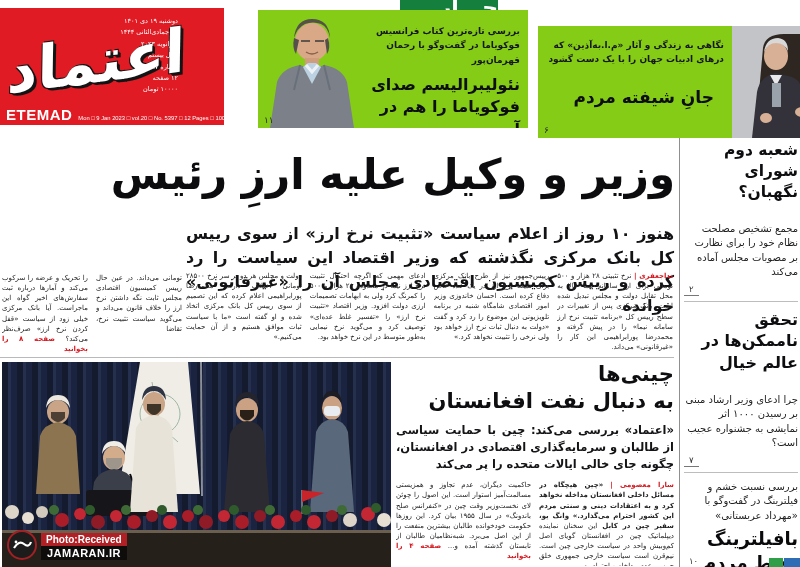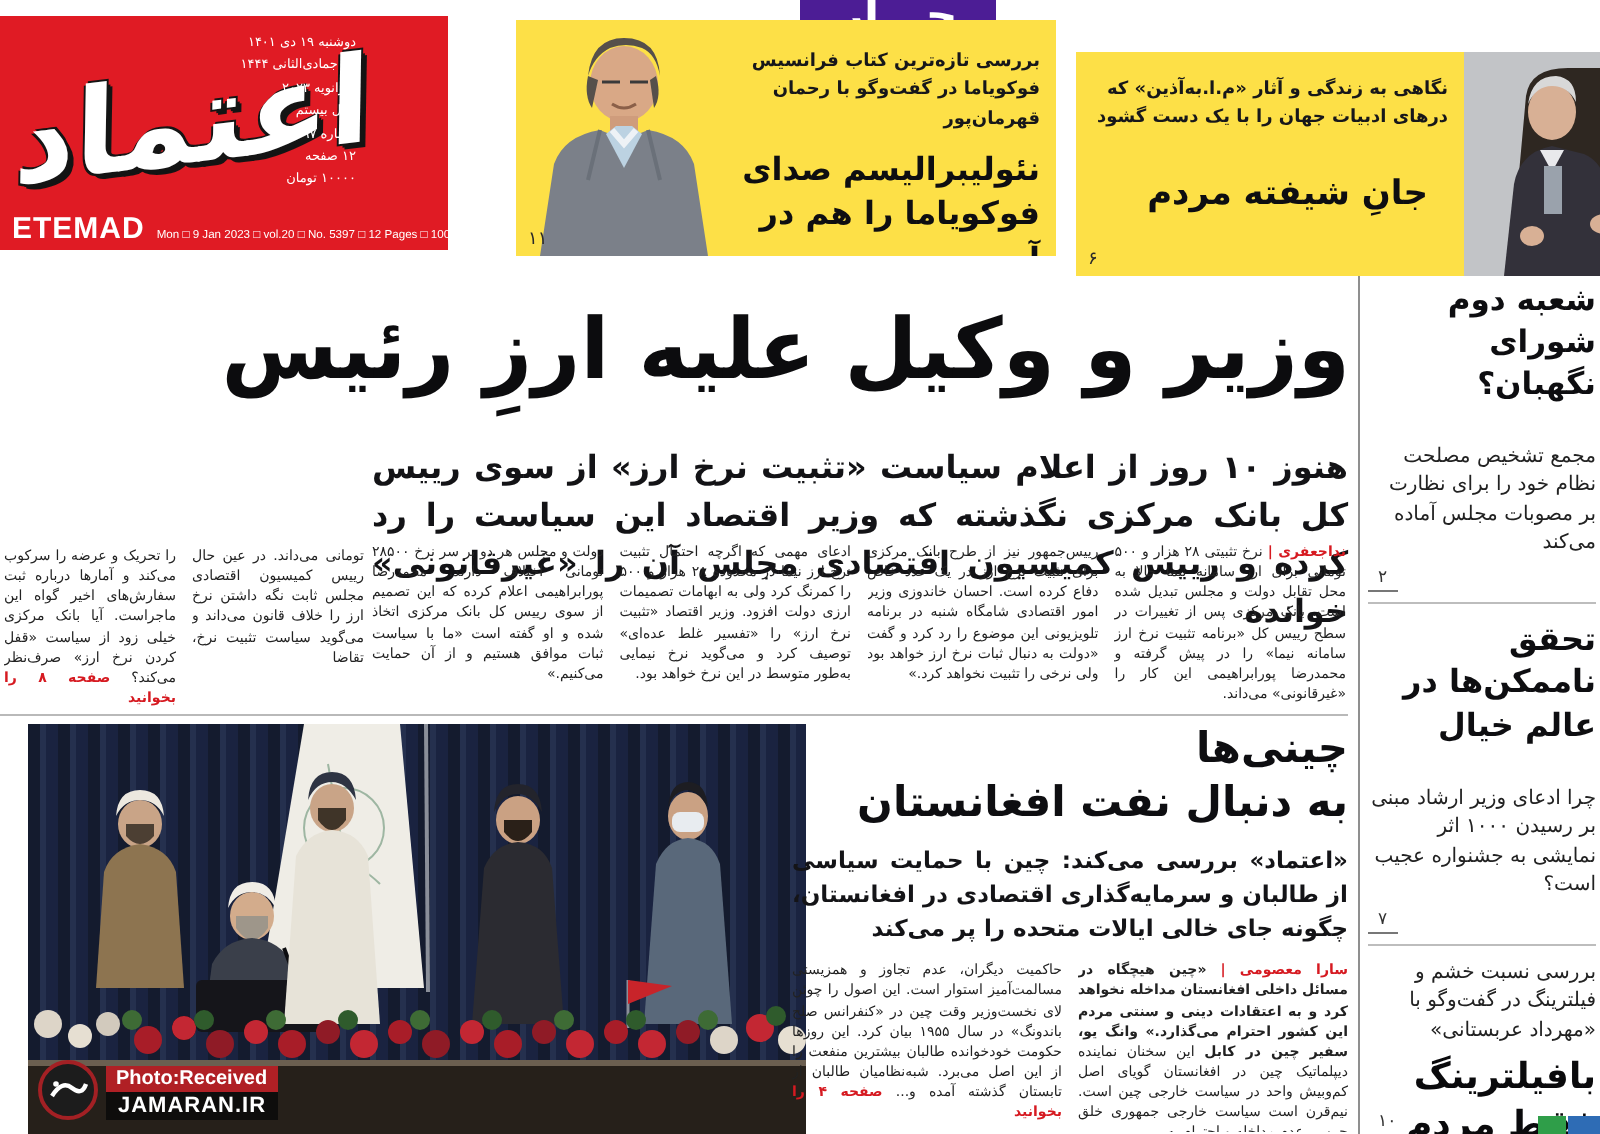--- a/index.html
+++ b/index.html
@@ -17,44 +17,44 @@
   
   .masthead{left:0;top:8px;width:224px;height:117px;background:#e01b24;overflow:hidden}
   .logo-fa{left:-4px;top:-2px;width:200px;font-size:60px;font-weight:700;color:#fff;
            transform:rotate(-7deg) skewX(-8deg);line-height:110px;text-align:center;
            text-shadow:2px 2px 0 #141414,-1px 1px 0 #141414,1px -1px 0 #141414,3px 3px 0 #141414}
   .mast-dates{right:46px;top:8px;font-size:6.5px;line-height:1.75;color:#fff;text-align:right;z-index:2}
   .mast-strip{left:6px;right:4px;bottom:2px;display:flex;align-items:baseline;gap:6px;z-index:2}
   .latin-logo{font-size:15px;font-weight:700;color:#fff;letter-spacing:.5px;font-family:"Liberation Sans",sans-serif}
   .latin-dateline{font-size:5.8px;color:#fff;white-space:nowrap;font-family:"Liberation Sans",sans-serif}
 
-  .top-banner{left:400px;top:0;width:98px;height:16px;background:#4c1d95;overflow:hidden;text-align:center}
+  .top-banner{left:400px;top:0;width:98px;height:16px;background:#15803d;overflow:hidden;text-align:right}
   .top-banner span{display:inline-block;margin-top:-11px;font-size:22px;font-weight:700;color:#fff}
 
   
-  .feature{background:#fde047;overflow:hidden}
+  .feature{background:#84cc16;overflow:hidden}
   .f-fuku{left:258px;top:10px;width:270px;height:118px}
   .f-beh{left:538px;top:26px;width:294px;height:112px}
   .f-kicker{font-size:9px;font-weight:700;line-height:1.6;color:#17171a}
   .f-head{font-weight:700;color:#0e0e11;line-height:1.4}
   .f-page{font-size:9px;color:#2a2a2a}
 
   
   .lead-head{left:185px;top:134px;width:490px;height:82px;font-size:42px;font-weight:700;
              color:#0c0c0e;text-align:right;line-height:82px;white-space:nowrap}
   .lead-sub{left:186px;top:222px;width:488px;font-size:16px;font-weight:700;line-height:1.5;color:#131316}
   .body-cols{display:flex;gap:8px;direction:rtl}
   .body-cols>div{flex:1;font-size:7px;line-height:1.45;color:#222;overflow:hidden}
   .cols-main{left:186px;top:271px;width:487px;height:84px}
   .cols-left{left:2px;top:273px;width:180px;height:84px}
 
   .h-divider{left:0;top:357px;width:674px;height:1px;background:#b9b9b9}
 
   
-  .main-photo{left:14px;top:362px;width:389px;height:205px;overflow:hidden;
+  .main-photo{left:2px;top:362px;width:389px;height:205px;overflow:hidden;
     background:repeating-linear-gradient(90deg,#141b2e 0 6px,#25304e 6px 9px,#1a2340 9px 15px)}
   .credit{left:5px;bottom:7px;display:flex;align-items:flex-end;gap:4px}
   .credit-lines div:first-child{background:#b02025;color:#fff;font-size:10px;font-weight:700;
     padding:1px 5px;font-family:"Liberation Sans",sans-serif}
   .credit-lines div:last-child{background:rgba(10,10,10,.85);color:#fff;font-size:11px;font-weight:700;
     padding:1px 6px;font-family:Liberation Sans, sans-serif;letter-spacing:.5px}
 
   
   .china{left:396px;top:361px;width:278px;height:206px;overflow:hidden}
   .ch-h{font-size:21px;font-weight:700;color:#0e0e11;text-align:right;line-height:1.3}

